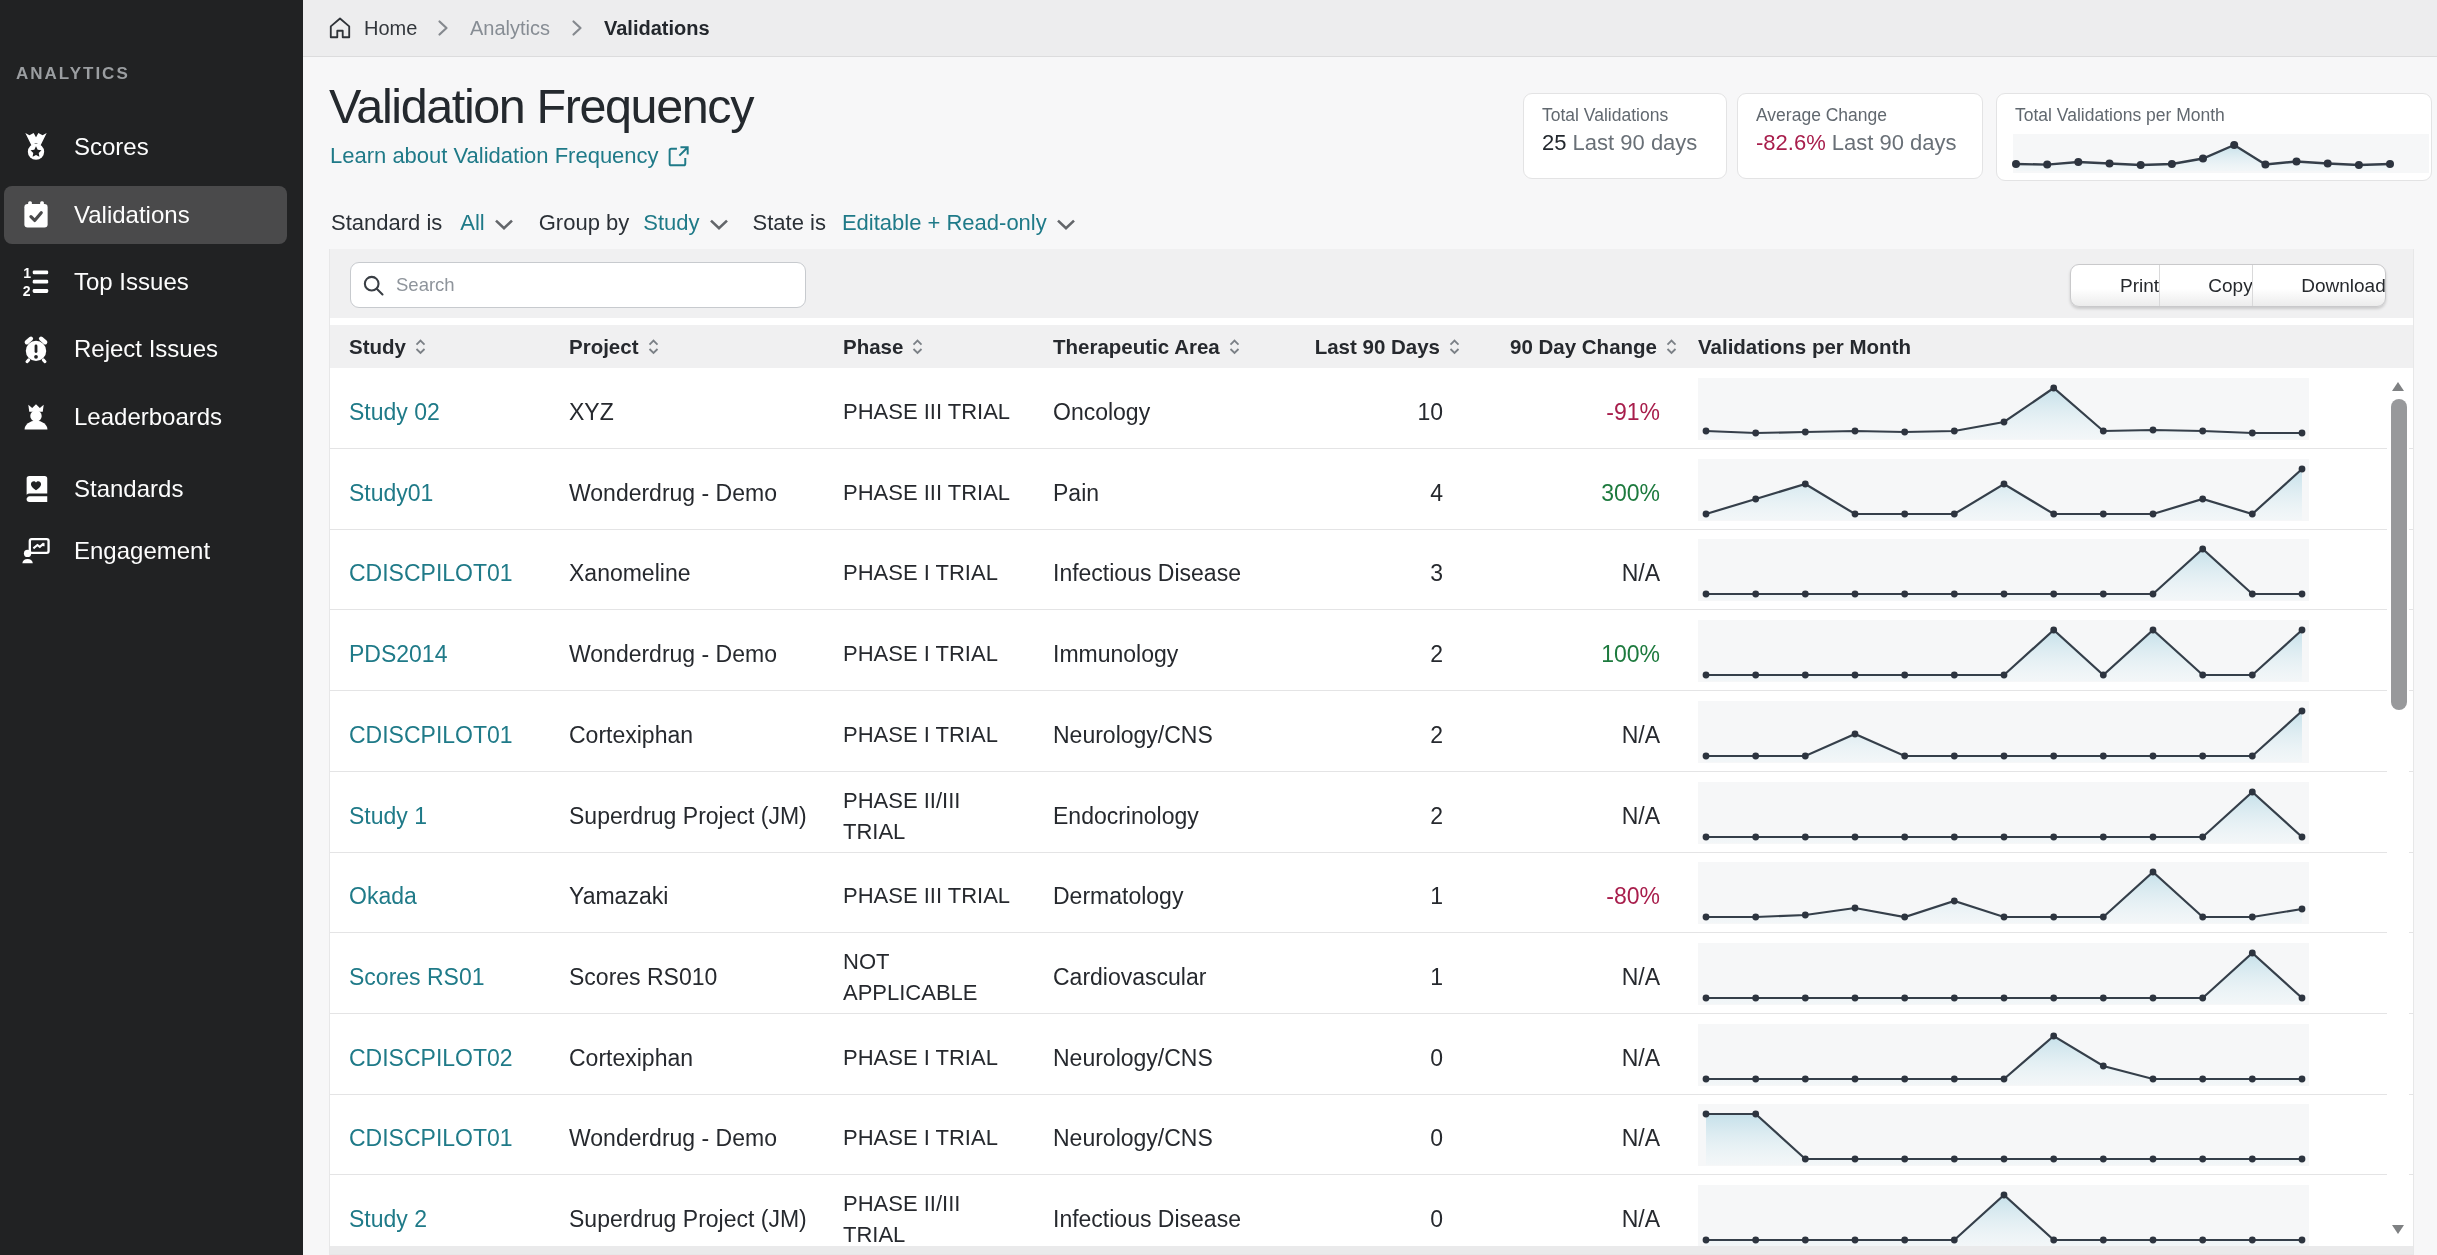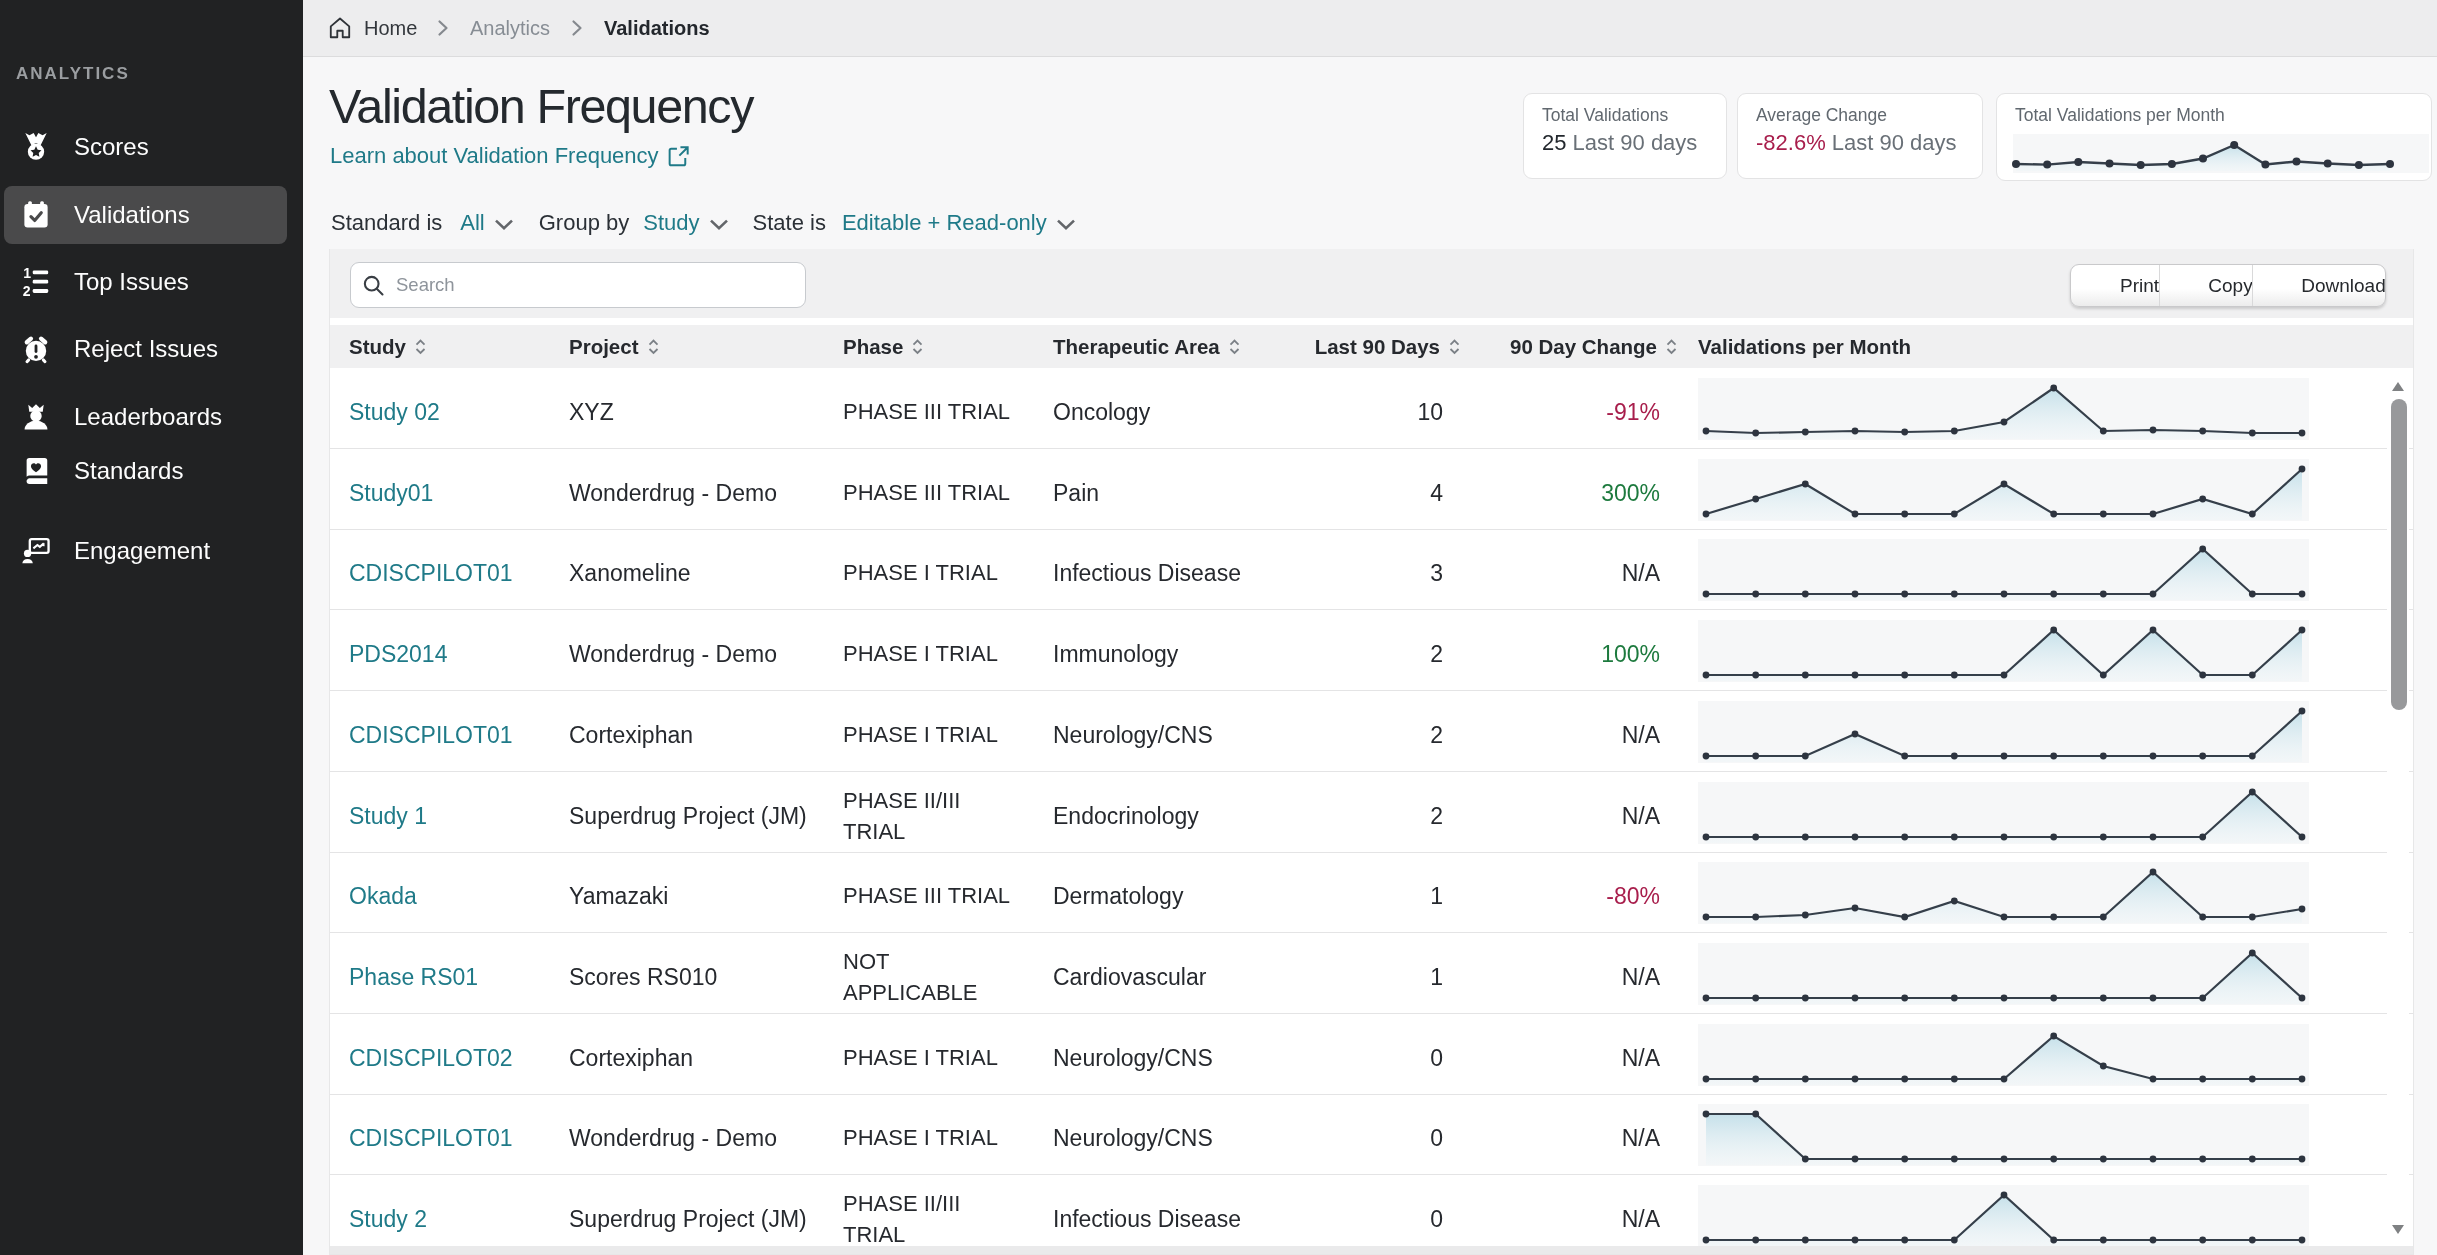--- a/index.html
+++ b/index.html
@@ -119,21 +119,21 @@
         <span>Reject Issues</span>
       </div>
 <div class="nav" style="top:388px">
         <svg viewBox="0 0 32 32" width="30" height="30" fill="#fff">
           <path d="M7.8 3.0 L11.9 6.4 L16 2.4 L20.1 6.4 L24.2 3.0 L23.2 10.4 L8.8 10.4 Z"></path>
           <circle cx="16" cy="14.9" r="6.1"></circle>
           <path d="M3.8 29.4 a12.2 9.6 0 0 1 24.4 0 z"></path>
         </svg>
         <span>Leaderboards</span>
       </div>
-<div class="nav" style="top:442px">
+<div class="nav" style="top:460px">
         <svg viewBox="0 0 32 32" width="30" height="30">
           <path fill="#fff" d="M6 4.8 q0-2.8 2.8-2.8 h16.4 q2.8 0 2.8 2.8 v16 h-19 q-1.7 0-3 1.2 z"></path>
           <path fill="#fff" d="M6 26 q1.1-2.2 3-2.2 h19 v6 h-19 q-3 0-3-2.8 z"></path>
           <path fill="#212223" d="M16 17.4 c-3.3-2.7-5.4-4.4-5.4-6.6 0-1.9 1.5-3.1 3.1-3.1 1 0 2 .6 2.3 1.5 .3-.9 1.3-1.5 2.3-1.5 1.6 0 3.1 1.2 3.1 3.1 0 2.2-2.1 3.9-5.4 6.6z"></path>
         </svg>
         <span>Standards</span>
       </div>
 <div class="nav" style="top:522px">
         <svg viewBox="0 0 32 32" width="30" height="30">
           <rect x="9.4" y="3.4" width="20" height="14.6" rx="2" fill="none" stroke="#fff" stroke-width="2.5"></rect>
@@ -462,21 +462,21 @@
               <circle cx="355.7" cy="65.0" r="3.4"></circle>
               <circle cx="405.3" cy="65.0" r="3.4"></circle>
               <circle cx="455.0" cy="20.0" r="3.4"></circle>
               <circle cx="504.7" cy="65.0" r="3.4"></circle>
               <circle cx="554.3" cy="65.0" r="3.4"></circle>
               <circle cx="604.0" cy="57.0" r="3.4"></circle>
             </g>
           </svg></div>
 </div>
 <div class="row" style="top:684px">
-<div class="c st">Phase RS01</div>
+<div class="c st">Scores RS01</div>
 <div class="c pj">Scores RS010</div>
 <div class="c ph two">NOT<br>APPLICABLE</div>
 <div class="c ta">Cardiovascular</div>
 <div class="c n1">1</div>
 <div class="c n2 na">N/A</div>
 <div class="spark"><svg class="sp" width="690" height="81" viewBox="0 0 690 81">
             <rect x="0" y="10" width="611" height="62" fill="#f6f7f8"></rect>
             <polygon points="8.0,65.0 57.7,65.0 107.3,65.0 157.0,65.0 206.7,65.0 256.3,65.0 306.0,65.0 355.7,65.0 405.3,65.0 455.0,65.0 504.7,65.0 554.3,20.0 604.0,65.0 604.0,71.0 8.0,71.0" fill="url(#sg)"></polygon>
             <polyline points="8.0,65.0 57.7,65.0 107.3,65.0 157.0,65.0 206.7,65.0 256.3,65.0 306.0,65.0 355.7,65.0 405.3,65.0 455.0,65.0 504.7,65.0 554.3,20.0 604.0,65.0" fill="none" stroke="#353f4a" stroke-width="2.2"></polyline>
             <g fill="#2d343f">

